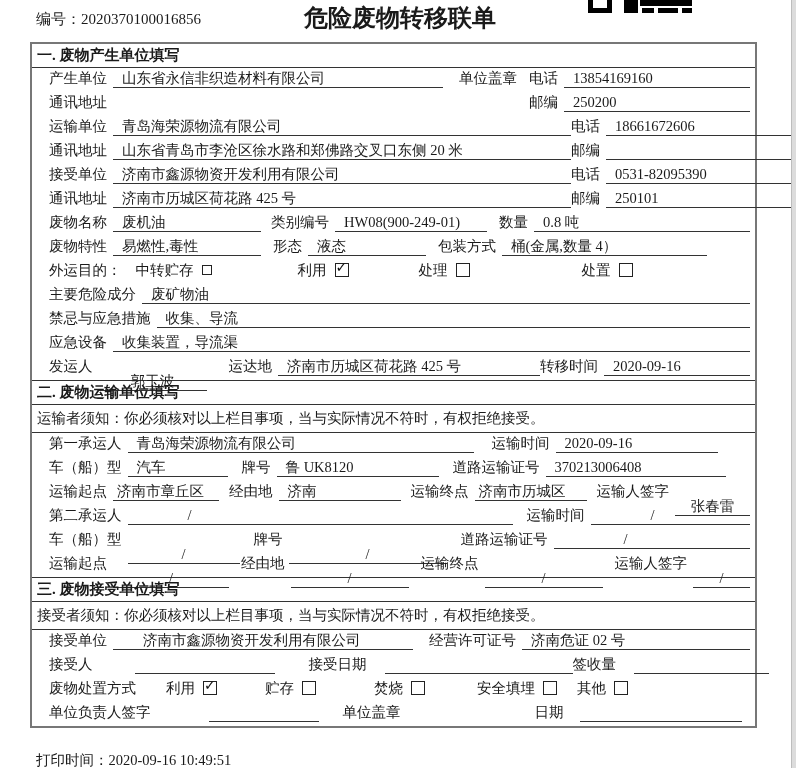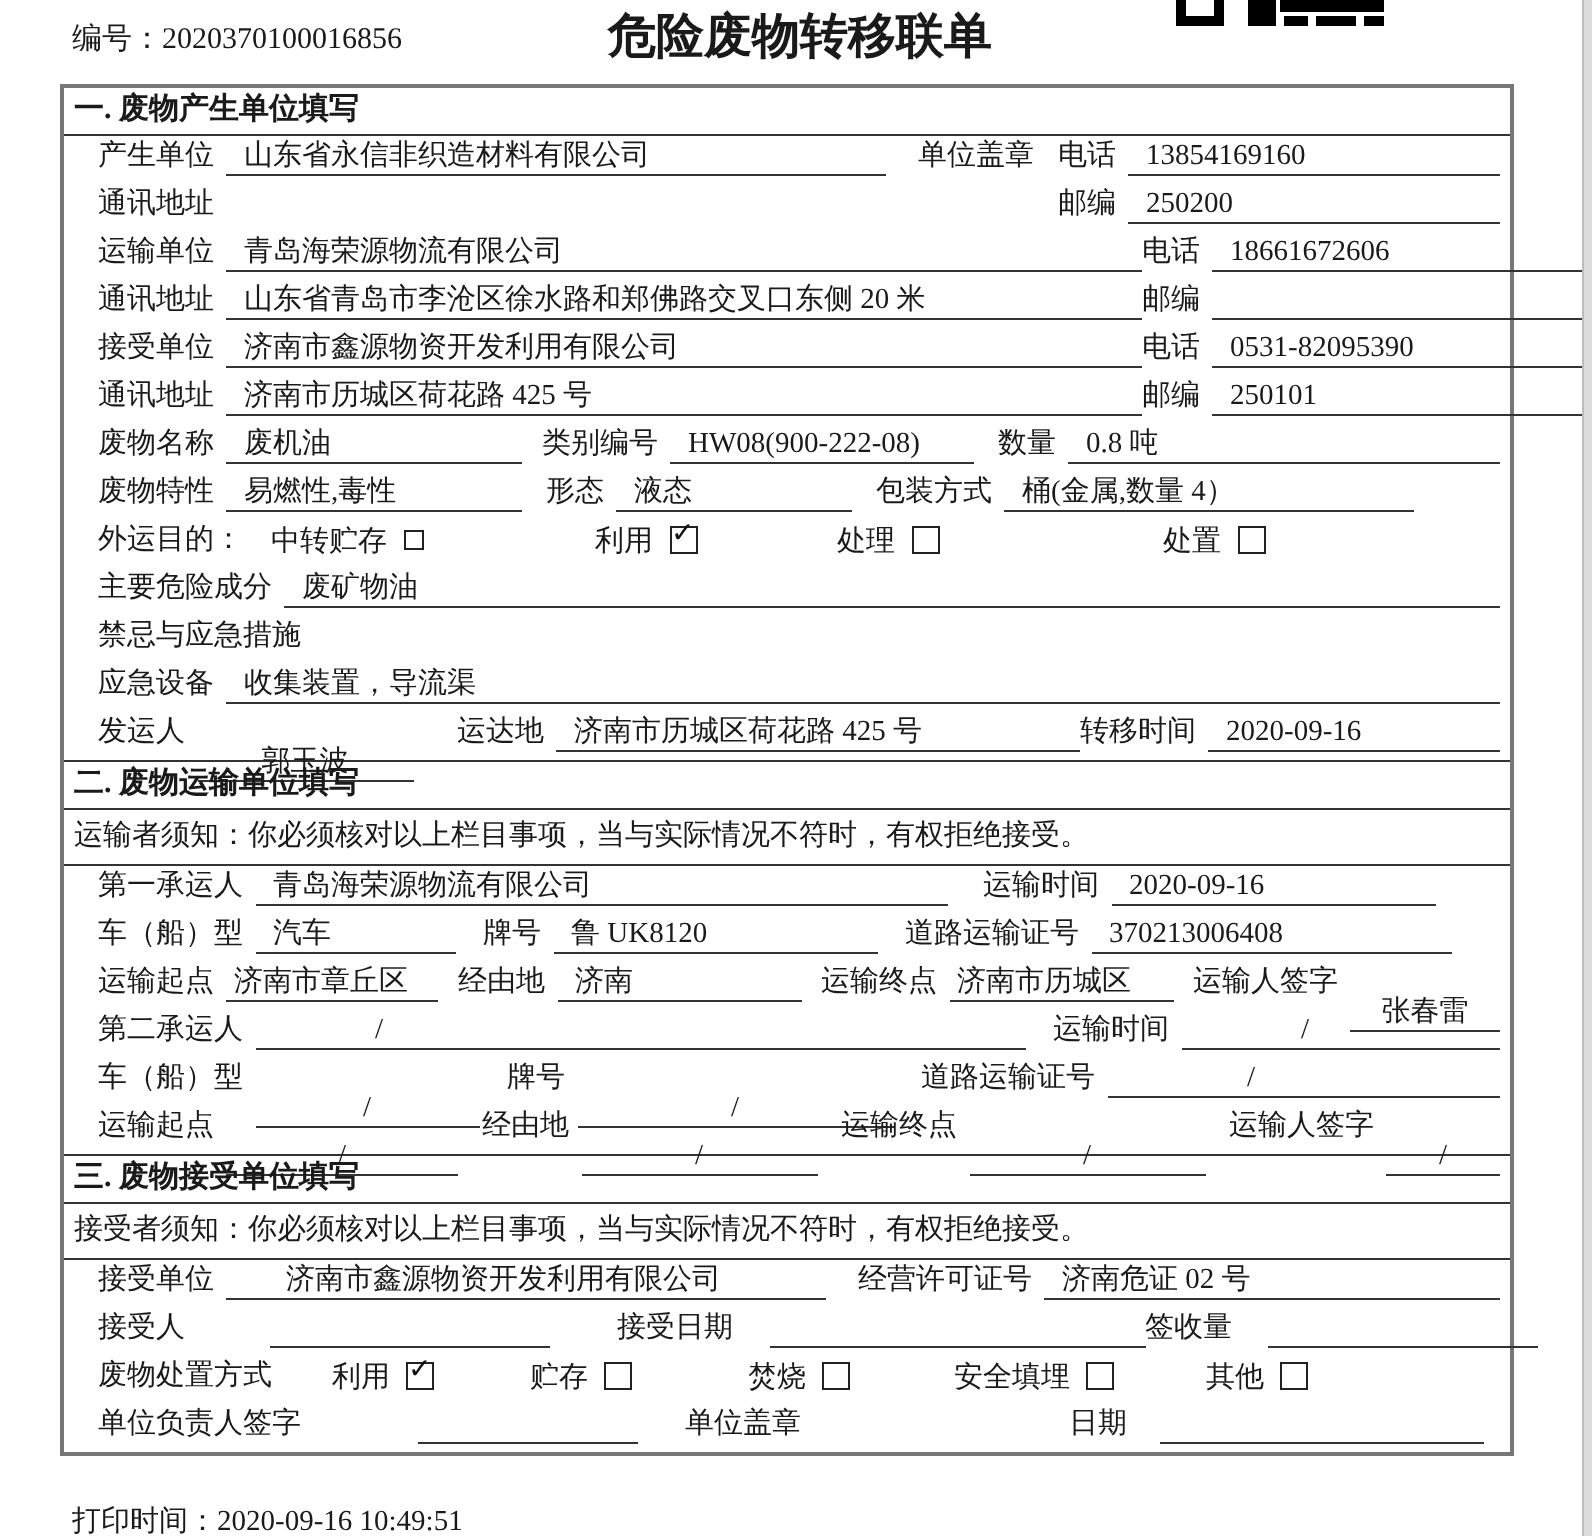--- a/index.html
+++ b/index.html
@@ -95,21 +95,21 @@
       <span class="lbl">通讯地址</span>
       <span class="fld" style="width:458px">济南市历城区荷花路 425 号</span>
       <span class="lbl ml-auto">邮编</span>
       <span class="fld" style="width:186px">250101</span>
     </div>
 
     <div class="row">
       <span class="lbl">废物名称</span>
       <span class="fld" style="width:148px">废机油</span>
       <span class="lbl" style="margin-left:10px">类别编号</span>
-      <span class="fld" style="width:152px">HW08(900-222-08)</span>
+      <span class="fld" style="width:152px">HW08(900-249-01)</span>
       <span class="lbl" style="margin-left:12px">数量</span>
       <span class="fld fill">0.8 吨</span>
     </div>
 
     <div class="row">
       <span class="lbl">废物特性</span>
       <span class="fld" style="width:148px">易燃性,毒性</span>
       <span class="lbl" style="margin-left:12px">形态</span>
       <span class="fld" style="width:118px">液态</span>
       <span class="lbl" style="margin-left:12px">包装方式</span>
@@ -144,20 +144,21 @@
       </span>
     </div>
 
     <div class="row">
       <span class="lbl">主要危险成分</span>
       <span class="fld fill">废矿物油</span>
     </div>
 
     <div class="row">
       <span class="lbl">禁忌与应急措施</span>
+      <span class="fld fill">收集、导流</span>
     </div>
 
     <div class="row">
       <span class="lbl">应急设备</span>
       <span class="fld fill">收集装置，导流渠</span>
     </div>
 
     <div class="row">
       <span class="lbl">发运人</span>
       <span class="fld center" style="width:108px">郭玉波</span>
@@ -266,21 +267,21 @@
         <span class="cb">
             <i></i>
           </span>
       </span>
       <span class="opt" style="margin-left:52px">
         <span>安全填埋</span>
         <span class="cb">
             <i></i>
           </span>
       </span>
-      <span class="opt" style="margin-left:46px">
+      <span class="opt" style="margin-left:20px">
         <span>其他</span>
         <span class="cb">
             <i></i>
           </span>
       </span>
     </div>
 
     <div class="row">
       <span class="lbl">单位负责人签字</span>
       <span class="fld" style="width:110px;margin-left:52px"></span>

